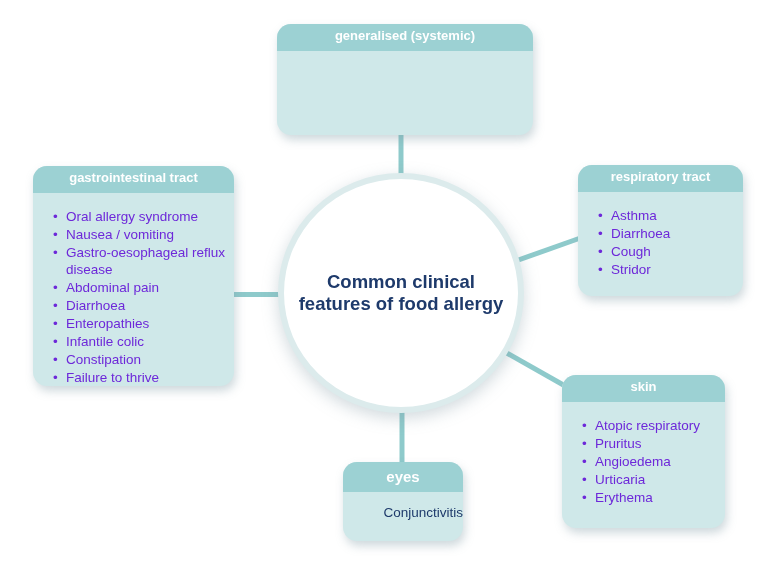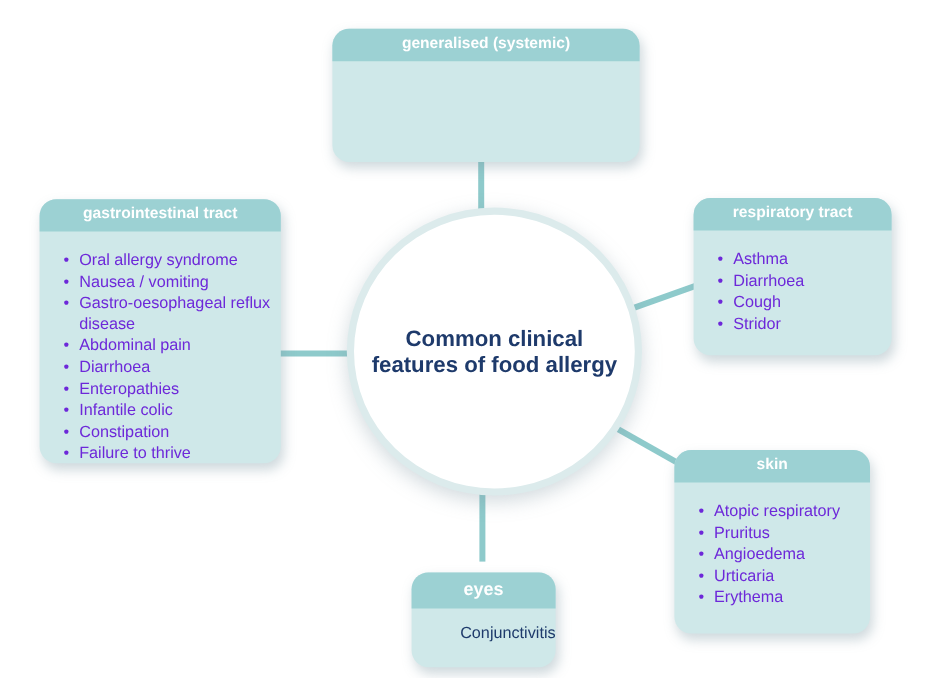--- a/index.html
+++ b/index.html
@@ -68,33 +68,33 @@
     line-height: 17px;
   }
   #box-generalised .lead { font-size: 15px; }
   
   #box-gastro { left: 33px; top: 166px; width: 201px; height: 220px; }
   
   #box-respiratory { left: 578px; top: 165px; width: 165px; height: 131px; }
   
   #box-skin { left: 562px; top: 375px; width: 163px; height: 153px; }
   
-  #box-eyes { left: 343px; top: 462px; width: 120px; height: 79px; margin-top: 15px; }
+  #box-eyes { left: 343px; top: 462px; width: 120px; height: 79px; }
   #box-eyes .hdr { font-size: 15px; padding: 6px 4px 7px 4px; }
   #box-eyes .body {
     text-align: right;
     color: #1e3a6b;
     font-size: 13.5px;
     padding-top: 13px;
   }
   
   #center-circle {
     position: absolute;
     z-index: 2;
-    left: 289px; top: 173px;
+    left: 278px; top: 173px;
     width: 246px; height: 240px;
     box-sizing: border-box;
     background: #ffffff;
     border: 6px solid #dcebec;
     border-radius: 50%;
     box-shadow: 0 5px 16px rgba(125,150,160,0.35);
     display: flex;
     align-items: center;
     justify-content: center;
   }

